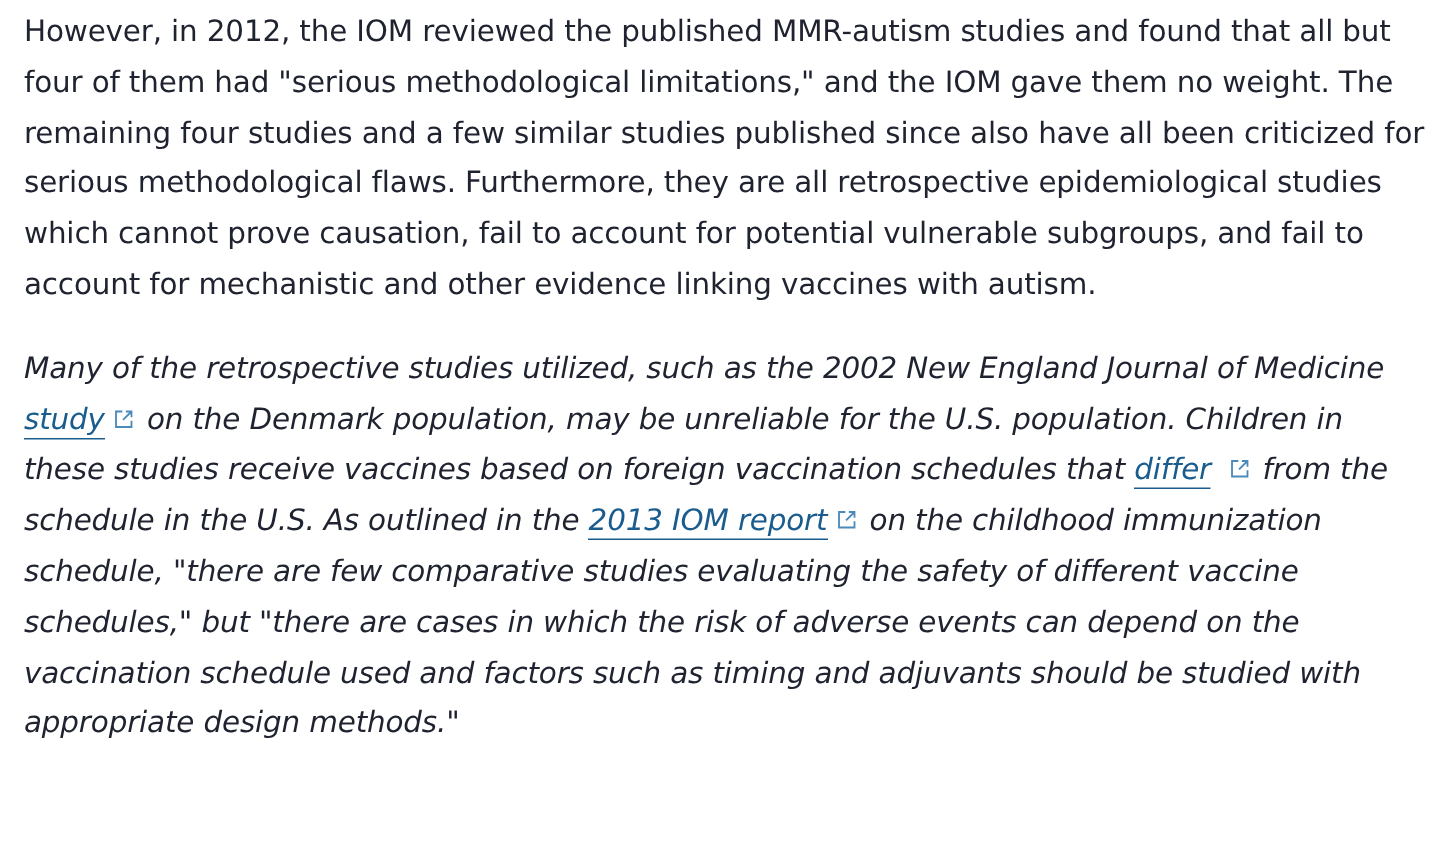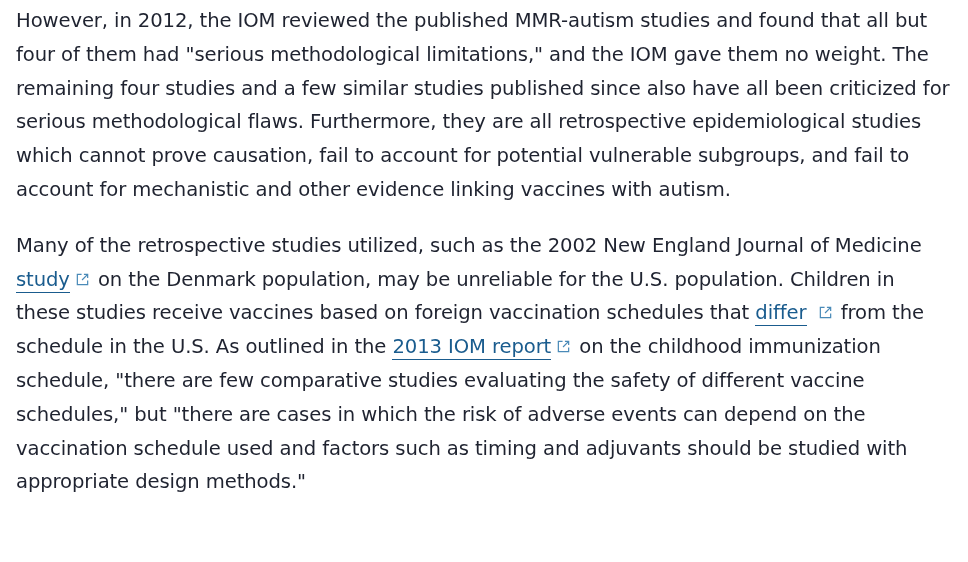--- a/index.html
+++ b/index.html
@@ -21,20 +21,21 @@
     }
     .para {
       margin: 0;
       font-size: 19.6px;
       line-height: 33.8px;
       letter-spacing: -0.1px;
       word-spacing: 0px;
     }
     .para + .para {
       margin-top: 22px;
+      font-style: italic;
     }
     .link {
       color: #1a5c8e;
       text-decoration: none;
       border-bottom: 1.5px solid #1a5c8e;
       padding-bottom: 1px;
       cursor: pointer;
     }
     .ext-icon {
       display: inline-block;

